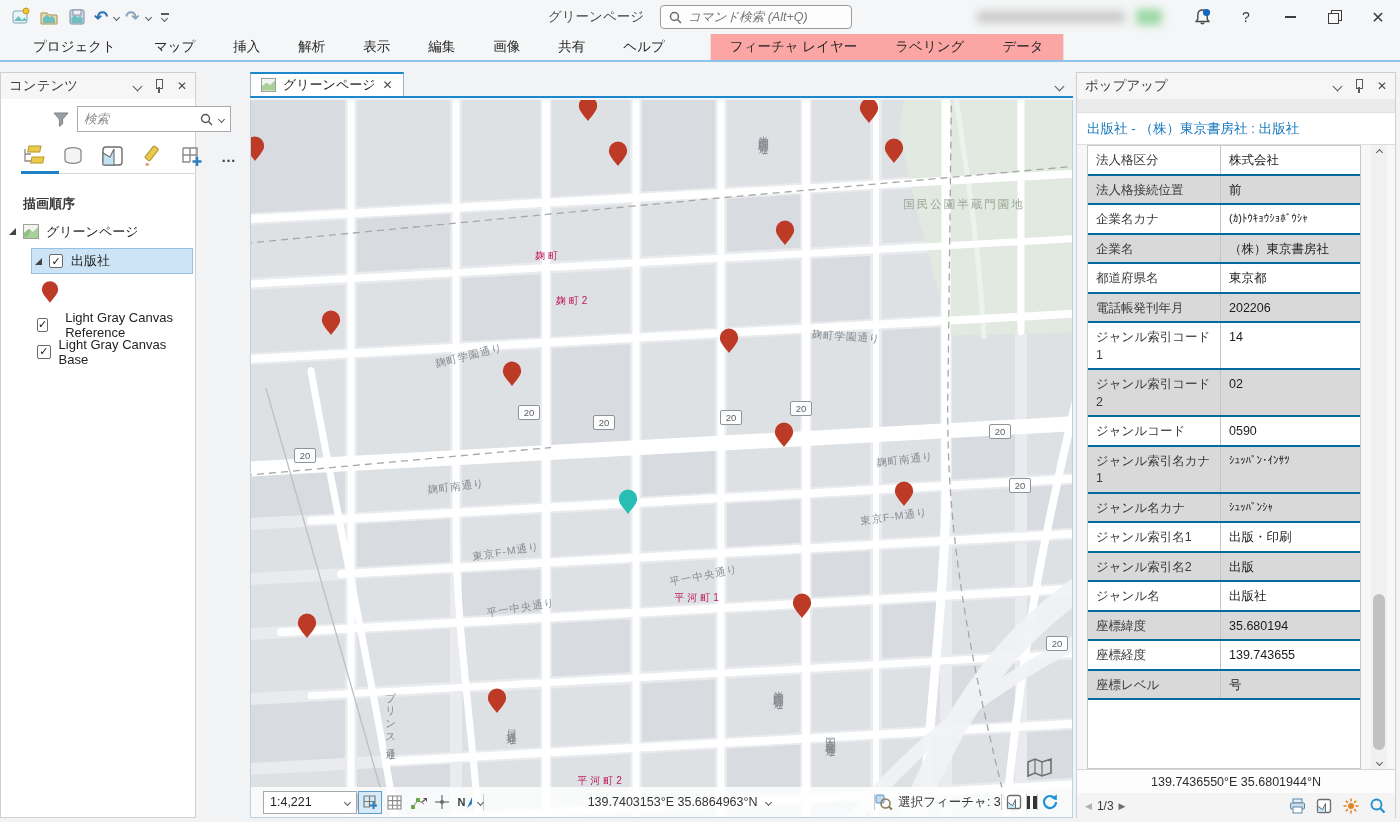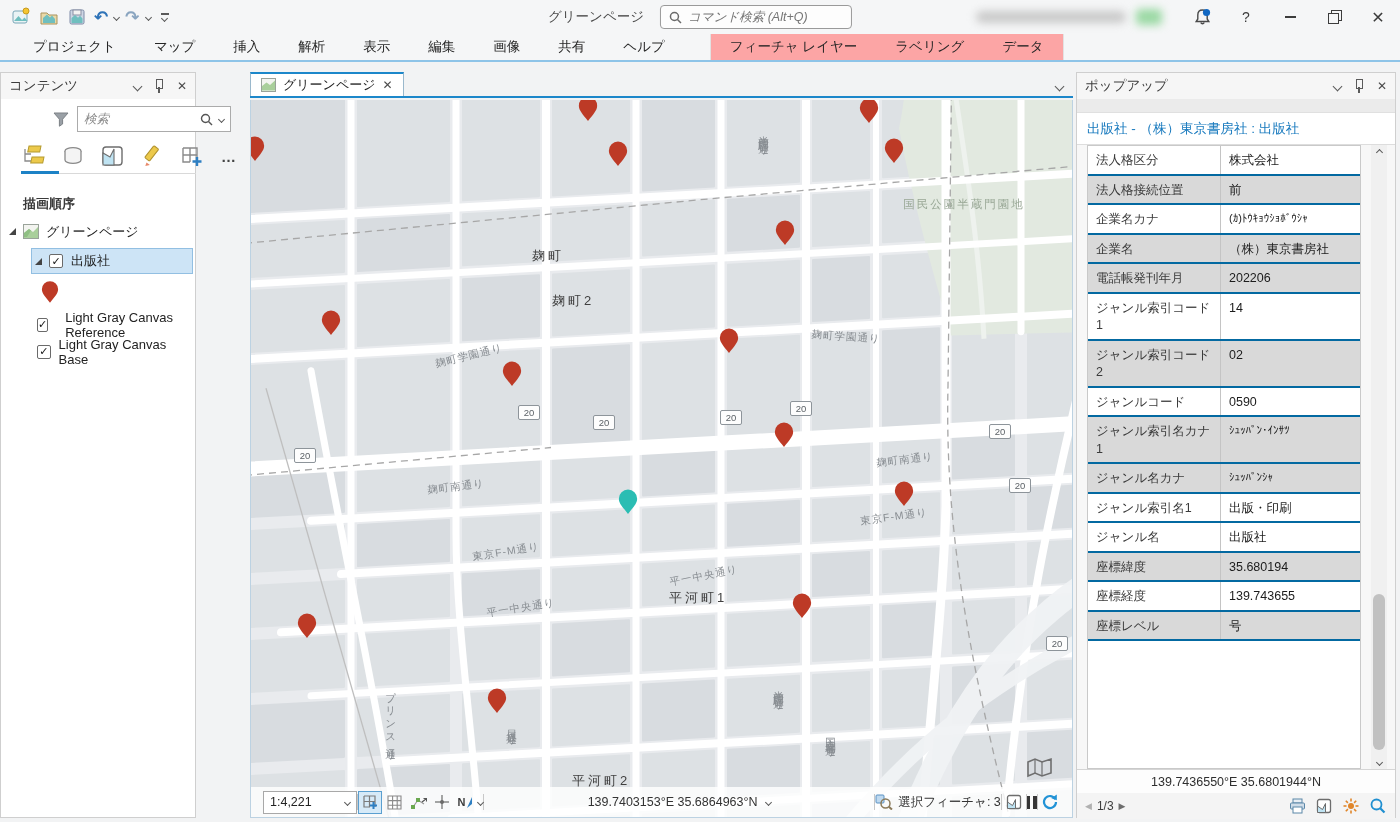--- a/index.html
+++ b/index.html
@@ -60,21 +60,21 @@
   .legend-pin { margin:6px 0 4px 40px; }
 
   
   .map-region { position:absolute; left:250px; top:72px; width:823px; height:746px; }
   .map-tabs { height:26px; display:flex; align-items:flex-end; background:#f2f3f4; border-bottom:2px solid #1c87ca; position:relative; }
   .map-tab { height:24px; background:#fff; border:1px solid #9ab8cc; border-bottom:none; border-top:2px solid #1c87ca; display:flex; align-items:center; gap:7px; padding:0 10px; font-size:13px; color:#222; }
   .map-tabs .endchev { position:absolute; right:10px; bottom:6px; }
   .map-view { position:absolute; left:0; top:28px; width:823px; height:718px; overflow:hidden; background:#e9ebee; border-left:1px solid #bcd2e2; border-right:1px solid #bcd2e2; border-bottom:1px solid #bcd2e2; }
   .map-anno { position:absolute; left:0; top:0; width:823px; height:718px; }
   .maplabel { position:absolute; white-space:nowrap; pointer-events:none; }
-  .maplabel.town { font-size:13px; color:#404040; letter-spacing:3px; }
+  .maplabel.town { font-size:10px; color:#be185d; letter-spacing:3px; }
   .maplabel.street { font-size:10.5px; color:#878c91; letter-spacing:1px; }
   .maplabel.street-v { font-size:10.5px; color:#878c91; writing-mode:vertical-rl; letter-spacing:2px; }
   .maplabel.park { font-size:11.5px; color:#98a795; letter-spacing:2px; }
   .shield { position:absolute; min-width:22px; height:15px; background:#fdfdfd; border:1.6px solid #8d949a; border-radius:2px; font-size:9.5px; color:#5c6267; display:flex; align-items:center; justify-content:center; padding:0 2px; }
   .map-pin { position:absolute; width:20px; height:26px; }
   .map-statusbar { position:absolute; left:0; bottom:0; width:823px; height:30px; background:rgba(255,255,255,0.82); display:flex; align-items:center; padding:0 12px; font-size:12.5px; color:#333; }
   .scale-combo { width:94px; height:23px; background:#fff; border:1px solid #a8a8a8; display:flex; align-items:center; padding:0 6px; font-size:12.5px; color:#222; }
   .scale-combo .chev { margin-left:auto; }
   .sb-sep { width:1px; height:16px; background:#c8c8c8; }
   .sb-ico { width:24px; height:23px; display:flex; align-items:center; justify-content:center; }
@@ -617,20 +617,24 @@
         <div class="pcell-v">前</div>
       </div>
       <div class="prow">
         <div class="pcell-l">企業名カナ</div>
         <div class="pcell-v kana">(ｶ)ﾄｳｷｮｳｼｮﾎﾞｳｼｬ</div>
       </div>
       <div class="prow alt">
         <div class="pcell-l">企業名</div>
         <div class="pcell-v">（株）東京書房社</div>
       </div>
+      <div class="prow">
+        <div class="pcell-l">都道府県名</div>
+        <div class="pcell-v">東京都</div>
+      </div>
       <div class="prow alt">
         <div class="pcell-l">電話帳発刊年月</div>
         <div class="pcell-v">202206</div>
       </div>
       <div class="prow tall">
         <div class="pcell-l">ジャンル索引コード1</div>
         <div class="pcell-v">14</div>
       </div>
       <div class="prow alt tall">
         <div class="pcell-l">ジャンル索引コード2</div>
@@ -644,20 +648,24 @@
         <div class="pcell-l">ジャンル索引名カナ1</div>
         <div class="pcell-v kana">ｼｭｯﾊﾟﾝ･ｲﾝｻﾂ</div>
       </div>
       <div class="prow alt">
         <div class="pcell-l">ジャンル名カナ</div>
         <div class="pcell-v kana">ｼｭｯﾊﾟﾝｼｬ</div>
       </div>
       <div class="prow">
         <div class="pcell-l">ジャンル索引名1</div>
         <div class="pcell-v">出版・印刷</div>
+      </div>
+      <div class="prow alt">
+        <div class="pcell-l">ジャンル索引名2</div>
+        <div class="pcell-v">出版</div>
       </div>
       <div class="prow">
         <div class="pcell-l">ジャンル名</div>
         <div class="pcell-v">出版社</div>
       </div>
       <div class="prow alt">
         <div class="pcell-l">座標緯度</div>
         <div class="pcell-v">35.680194</div>
       </div>
       <div class="prow">

